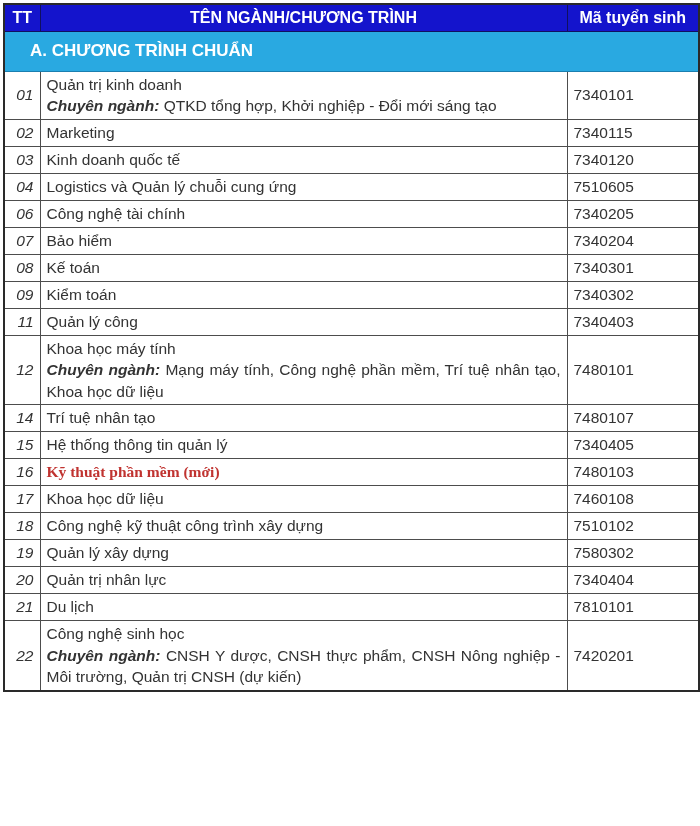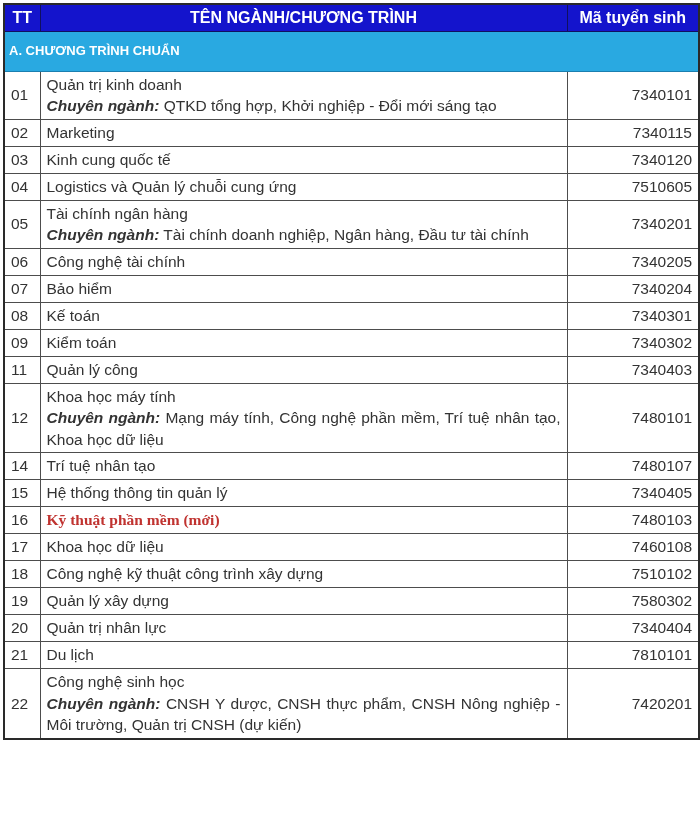--- a/index.html
+++ b/index.html
@@ -41,32 +41,33 @@
     font-weight:bold;
     font-size:16px;
     text-align:center;
     height:20px;
     border-color:#101060;
   }
   tr.section-row td{
     background:var(--section-bg);
     color:var(--header-text);
     font-weight:bold;
-    font-size:13px;
+    font-size:17px;
     text-align:left;
     height:40px;
-    padding-left:4px;
+    padding-left:25px;
     border-color:#1a7fb0;
   }
   td.tt{
+    text-align:right;
+    height:27px;
+    font-style:italic;
+  }
+  td.code{
     text-align:left;
-    height:27px;
-  }
-  td.code{
-    text-align:right;
   }
   td.name{
     text-align:left;
   }
   .sub-line{
     text-align:justify;
   }
   .sub-label{
     font-weight:bold;
     font-style:italic;
@@ -115,46 +116,35 @@
     <td class="name">
       <div class="name-line">Marketing</div>
 
     </td>
     <td class="code">7340115</td>
   </tr>
 
   <tr>
     <td class="tt">03</td>
     <td class="name">
-      <div class="name-line">Kinh cung quốc tế</div>
+      <div class="name-line">Kinh doanh quốc tế</div>
 
     </td>
     <td class="code">7340120</td>
   </tr>
 
   <tr>
     <td class="tt">04</td>
     <td class="name">
       <div class="name-line">Logistics và Quản lý chuỗi cung ứng</div>
 
     </td>
     <td class="code">7510605</td>
   </tr>
 
-  <tr>
-    <td class="tt">05</td>
-    <td class="name">
-      <div class="name-line">Tài chính ngân hàng</div>
-      <div class="sub-line">
-        <span class="sub-label">Chuyên ngành:</span>
-        <span class="sub-text"> Tài chính doanh nghiệp, Ngân hàng, Đầu tư tài chính</span>
-      </div>
-    </td>
-    <td class="code">7340201</td>
-  </tr>
 
   <tr>
     <td class="tt">06</td>
     <td class="name">
       <div class="name-line">Công nghệ tài chính</div>
 
     </td>
     <td class="code">7340205</td>
   </tr>
 

